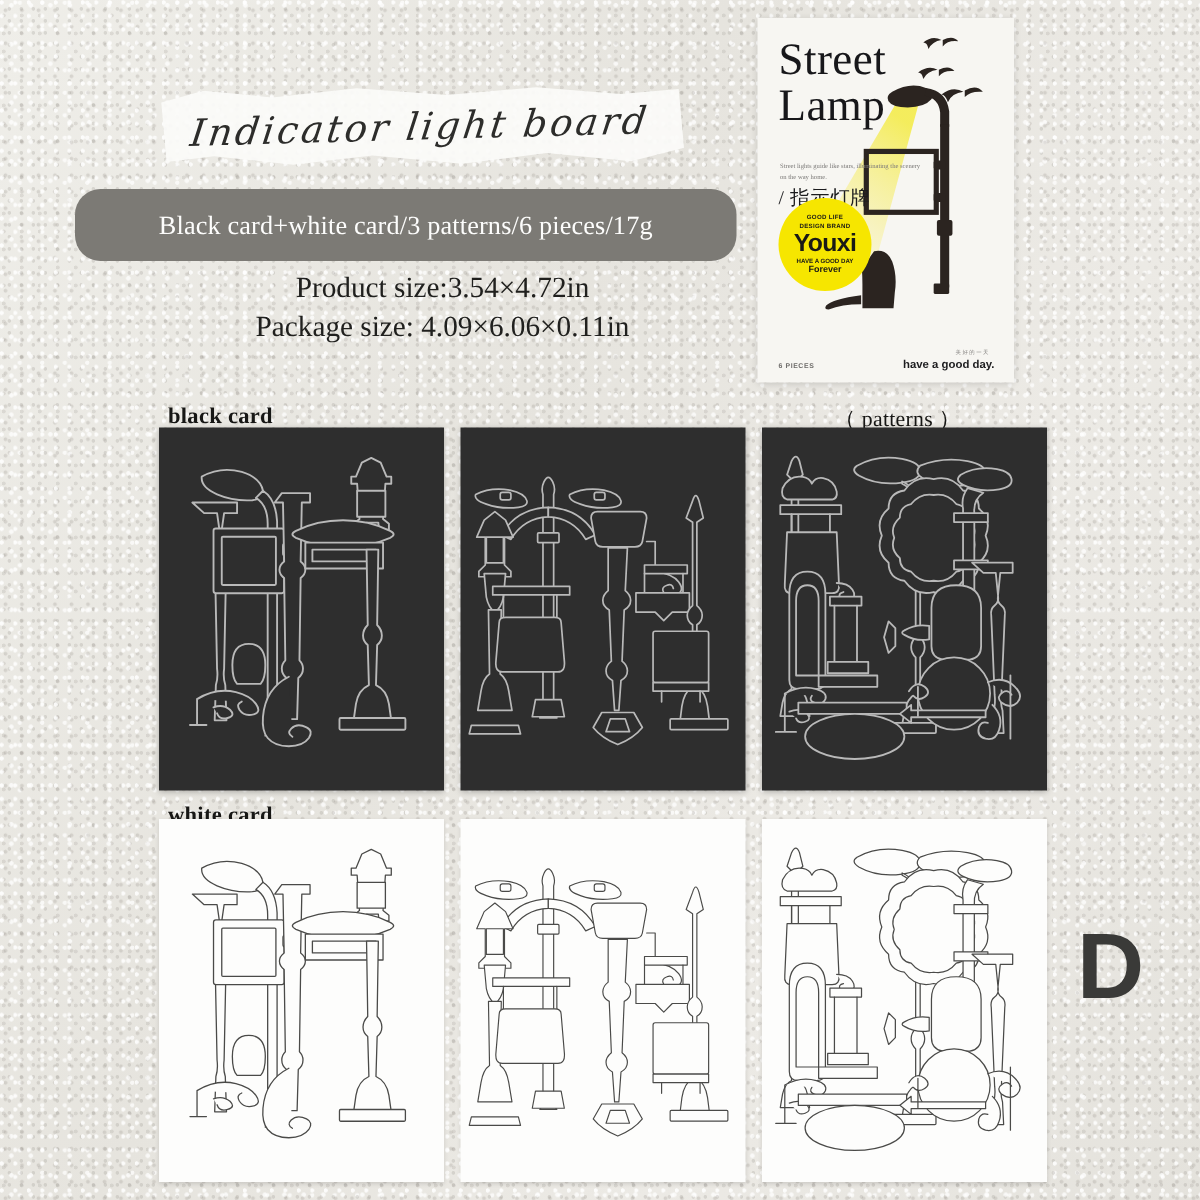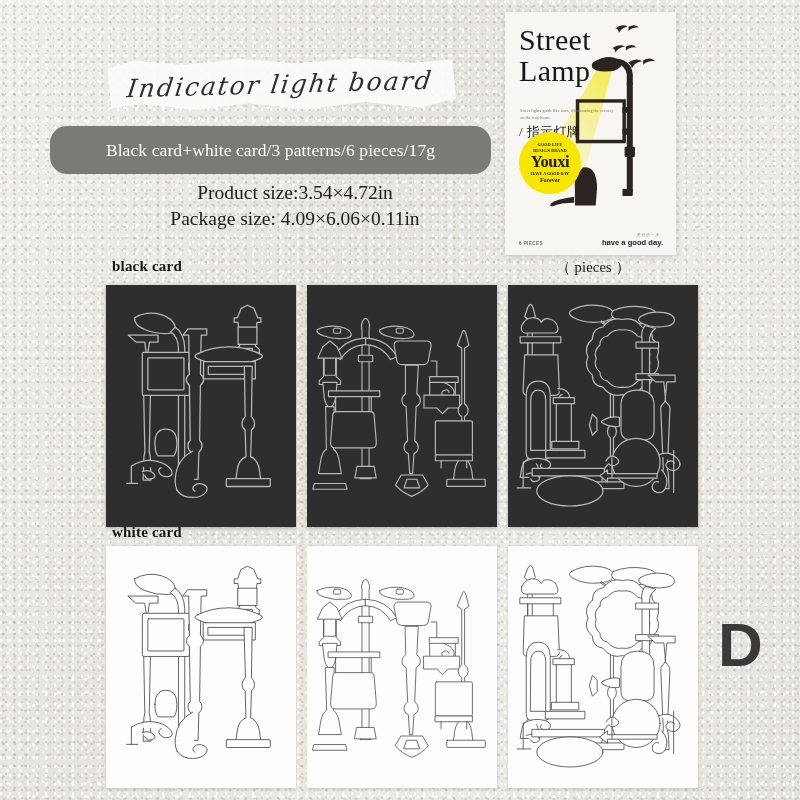--- a/index.html
+++ b/index.html
@@ -77,20 +77,21 @@
     white-space: nowrap;
   }
 
   
   .sec-label {
     position: absolute;
     font-size: 15px;
     color: #171715;
     font-weight: 600;
     letter-spacing: .2px;
+    margin-top: 12px;
   }
   .lbl-black { left: 112px; top: 258px; }
   .lbl-white { left: 112px; top: 524px; }
   .lbl-pkg   { left: 556px; top: 258px; font-size: 14.5px; font-weight: 400; }
 
   
   .big-d {
     position: absolute;
     left: 718px; top: 614px;
     font-family: "Liberation Sans", sans-serif;
@@ -143,21 +144,21 @@
     font-size: 4.4px; line-height: 7px; color: #7c7a78;
   }
   .badge {
     position: absolute; left: 14px; top: 120px;
     width: 62px; height: 62px;
     background: #f6e600;
     border-radius: 50%;
     display: flex; flex-direction: column;
     align-items: center; justify-content: center;
     text-align: center;
-    font-family: Liberation Serif, serif;
+    font-family: Liberation Sans, sans-serif;
     color: #1a1a16;
   }
   .badge .b-top { font-size: 4.1px; font-weight: 700; line-height: 5.4px; letter-spacing: .2px; }
   .badge .b-main { font-size: 16.5px; font-weight: 700; line-height: 18px; letter-spacing: -.4px; }
   .badge .b-bot { font-size: 4.1px; font-weight: 700; line-height: 5.4px; }
   .badge .b-for { font-size: 6px; font-weight: 700; line-height: 7px; }
   .pkg-pieces {
     position: absolute; left: 14px; bottom: 9px;
     font-family: "Liberation Sans", sans-serif;
     font-size: 4.6px; font-weight: 700; color: #6e6c6a; letter-spacing: .4px;
@@ -185,21 +186,21 @@
     <span>Black card+white card/3 patterns/6 pieces/17g</span>
   </div>
 
   <div class="sizes">
     <div>Product size:3.54×4.72in</div>
     <div>Package size:  4.09×6.06×0.11in</div>
   </div>
 
   <div class="sec-label lbl-black">black card</div>
   <div class="sec-label lbl-white">white card</div>
-  <div class="sec-label lbl-pkg">（ pieces ）</div>
+  <div class="sec-label lbl-pkg">（ patterns ）</div>
 
   <div class="big-d">D</div>
 
   <div class="pkg">
     <svg class="pkg-art" viewBox="0 0 198 243">
       <defs>
         <linearGradient id="beam" x1="0.65" y1="0" x2="0.15" y2="1">
           <stop offset="0%" stop-color="#f4ec55" stop-opacity="0.95"></stop>
           <stop offset="55%" stop-color="#f7f09a" stop-opacity="0.62"></stop>
           <stop offset="100%" stop-color="#faf6cf" stop-opacity="0.18"></stop>

